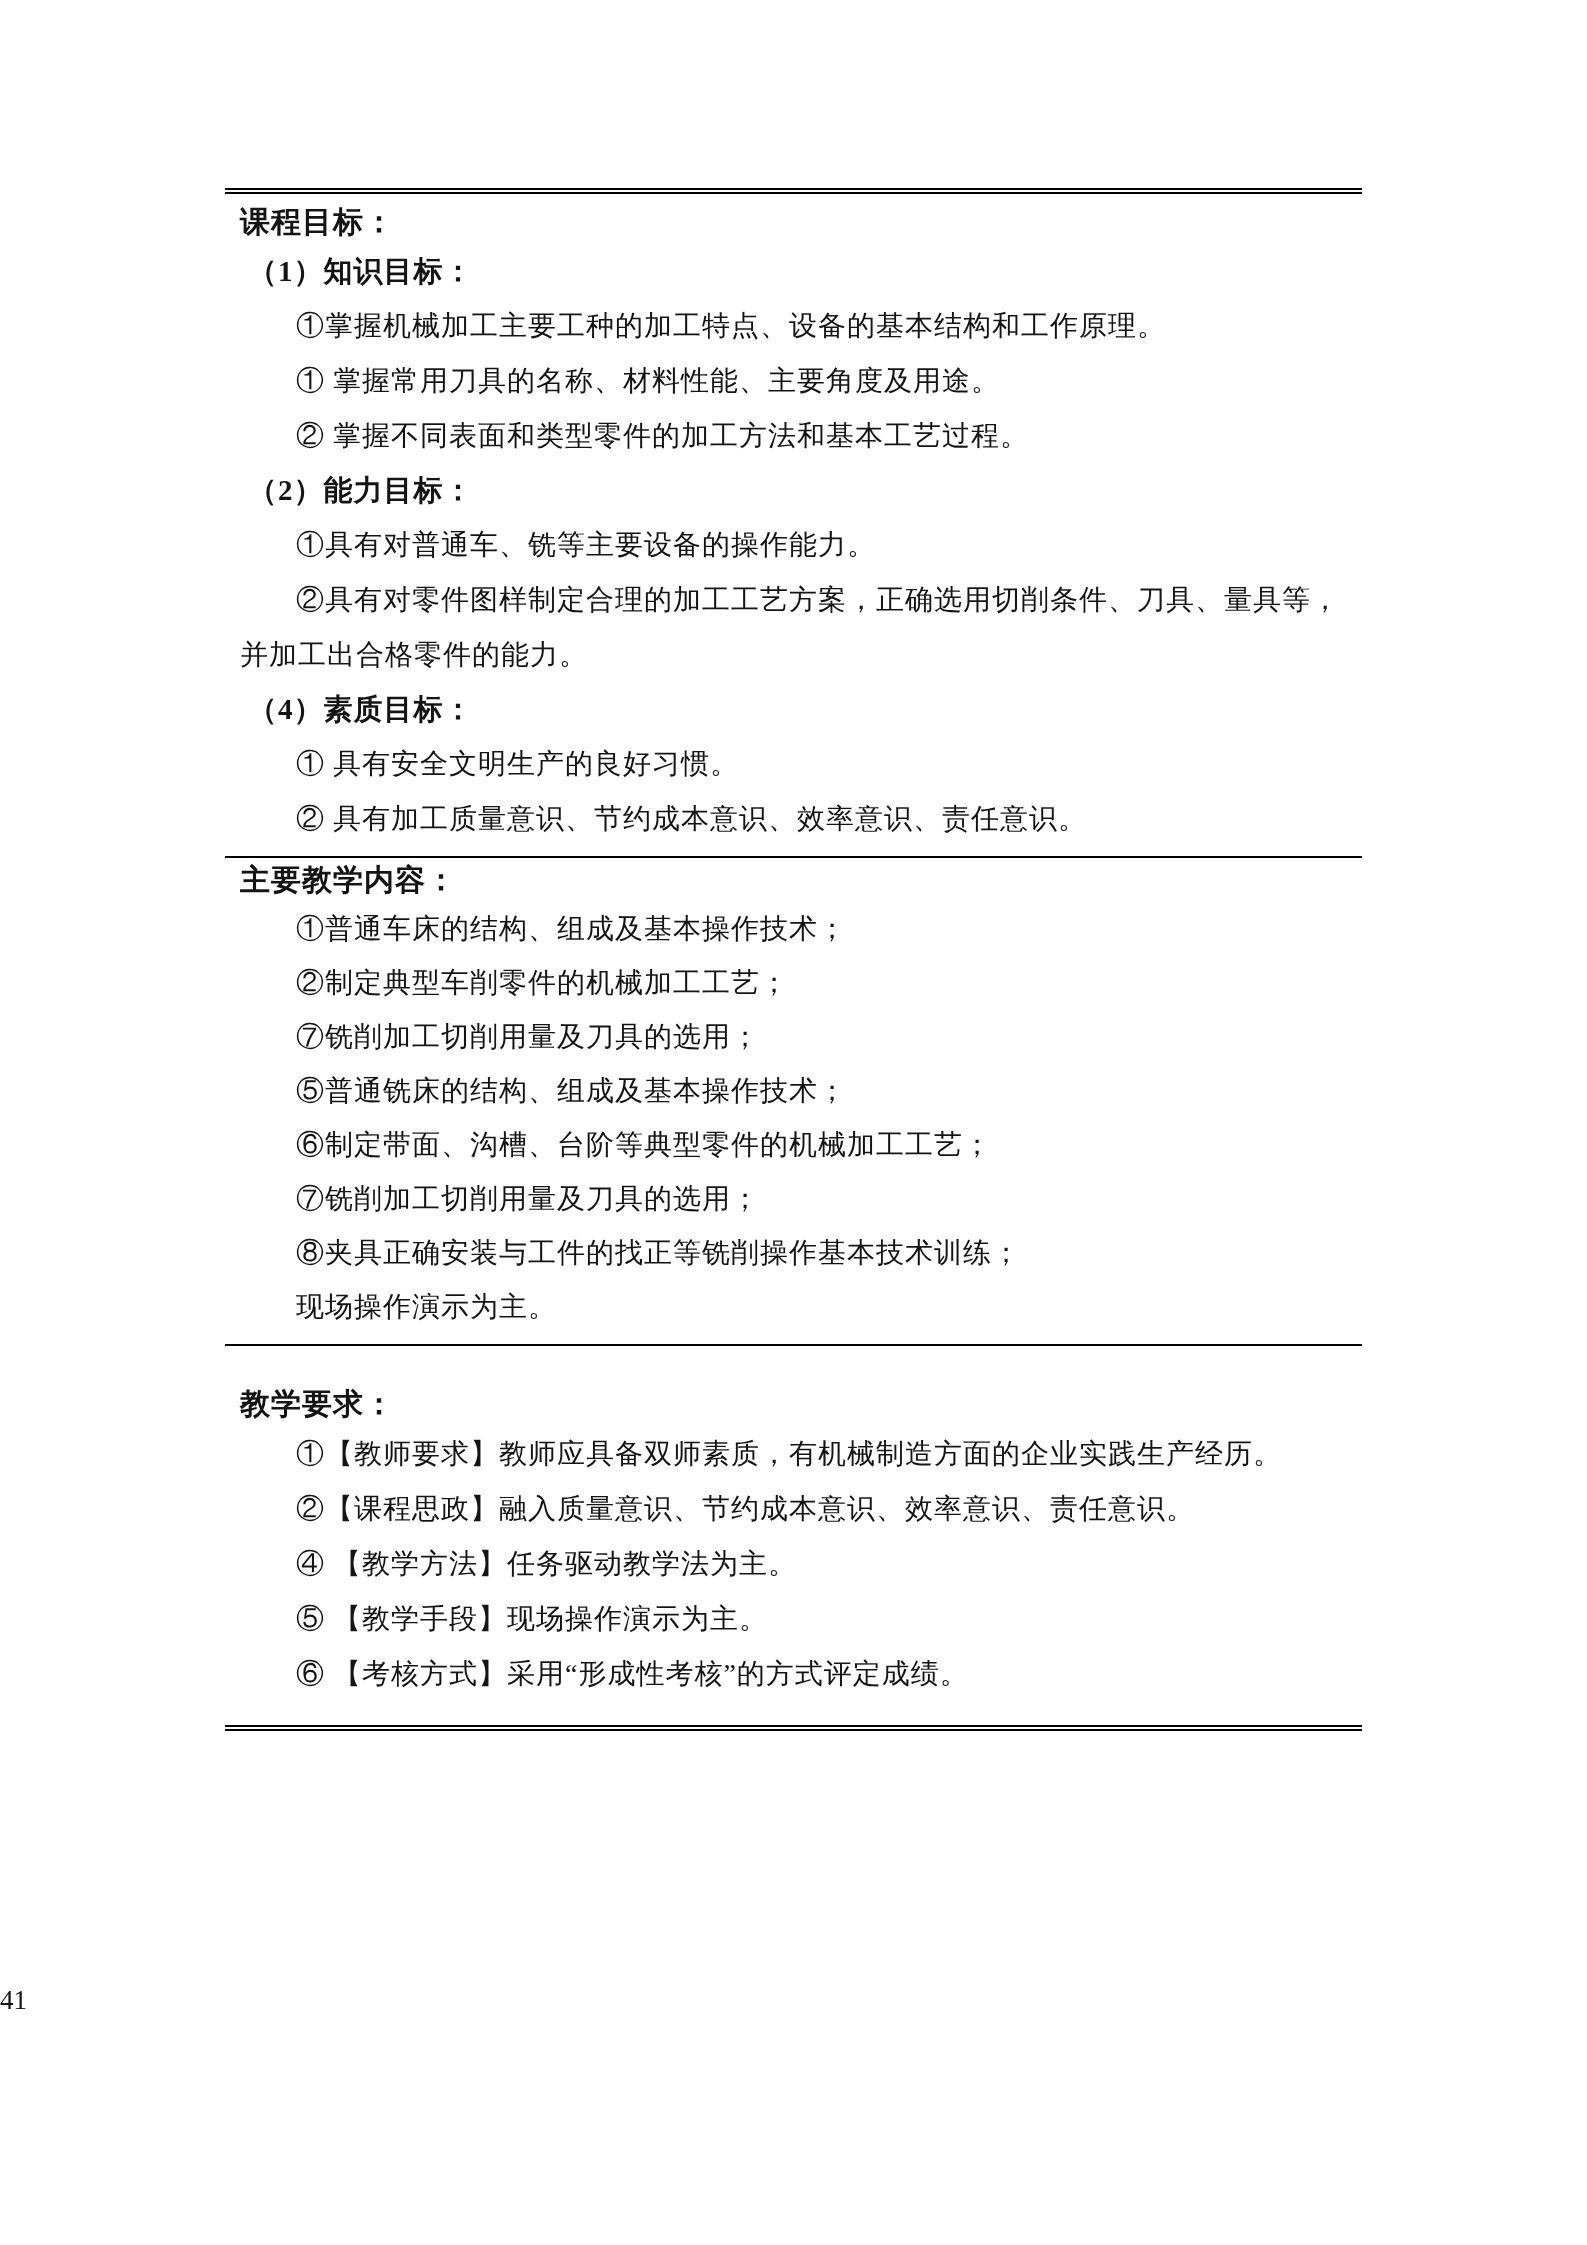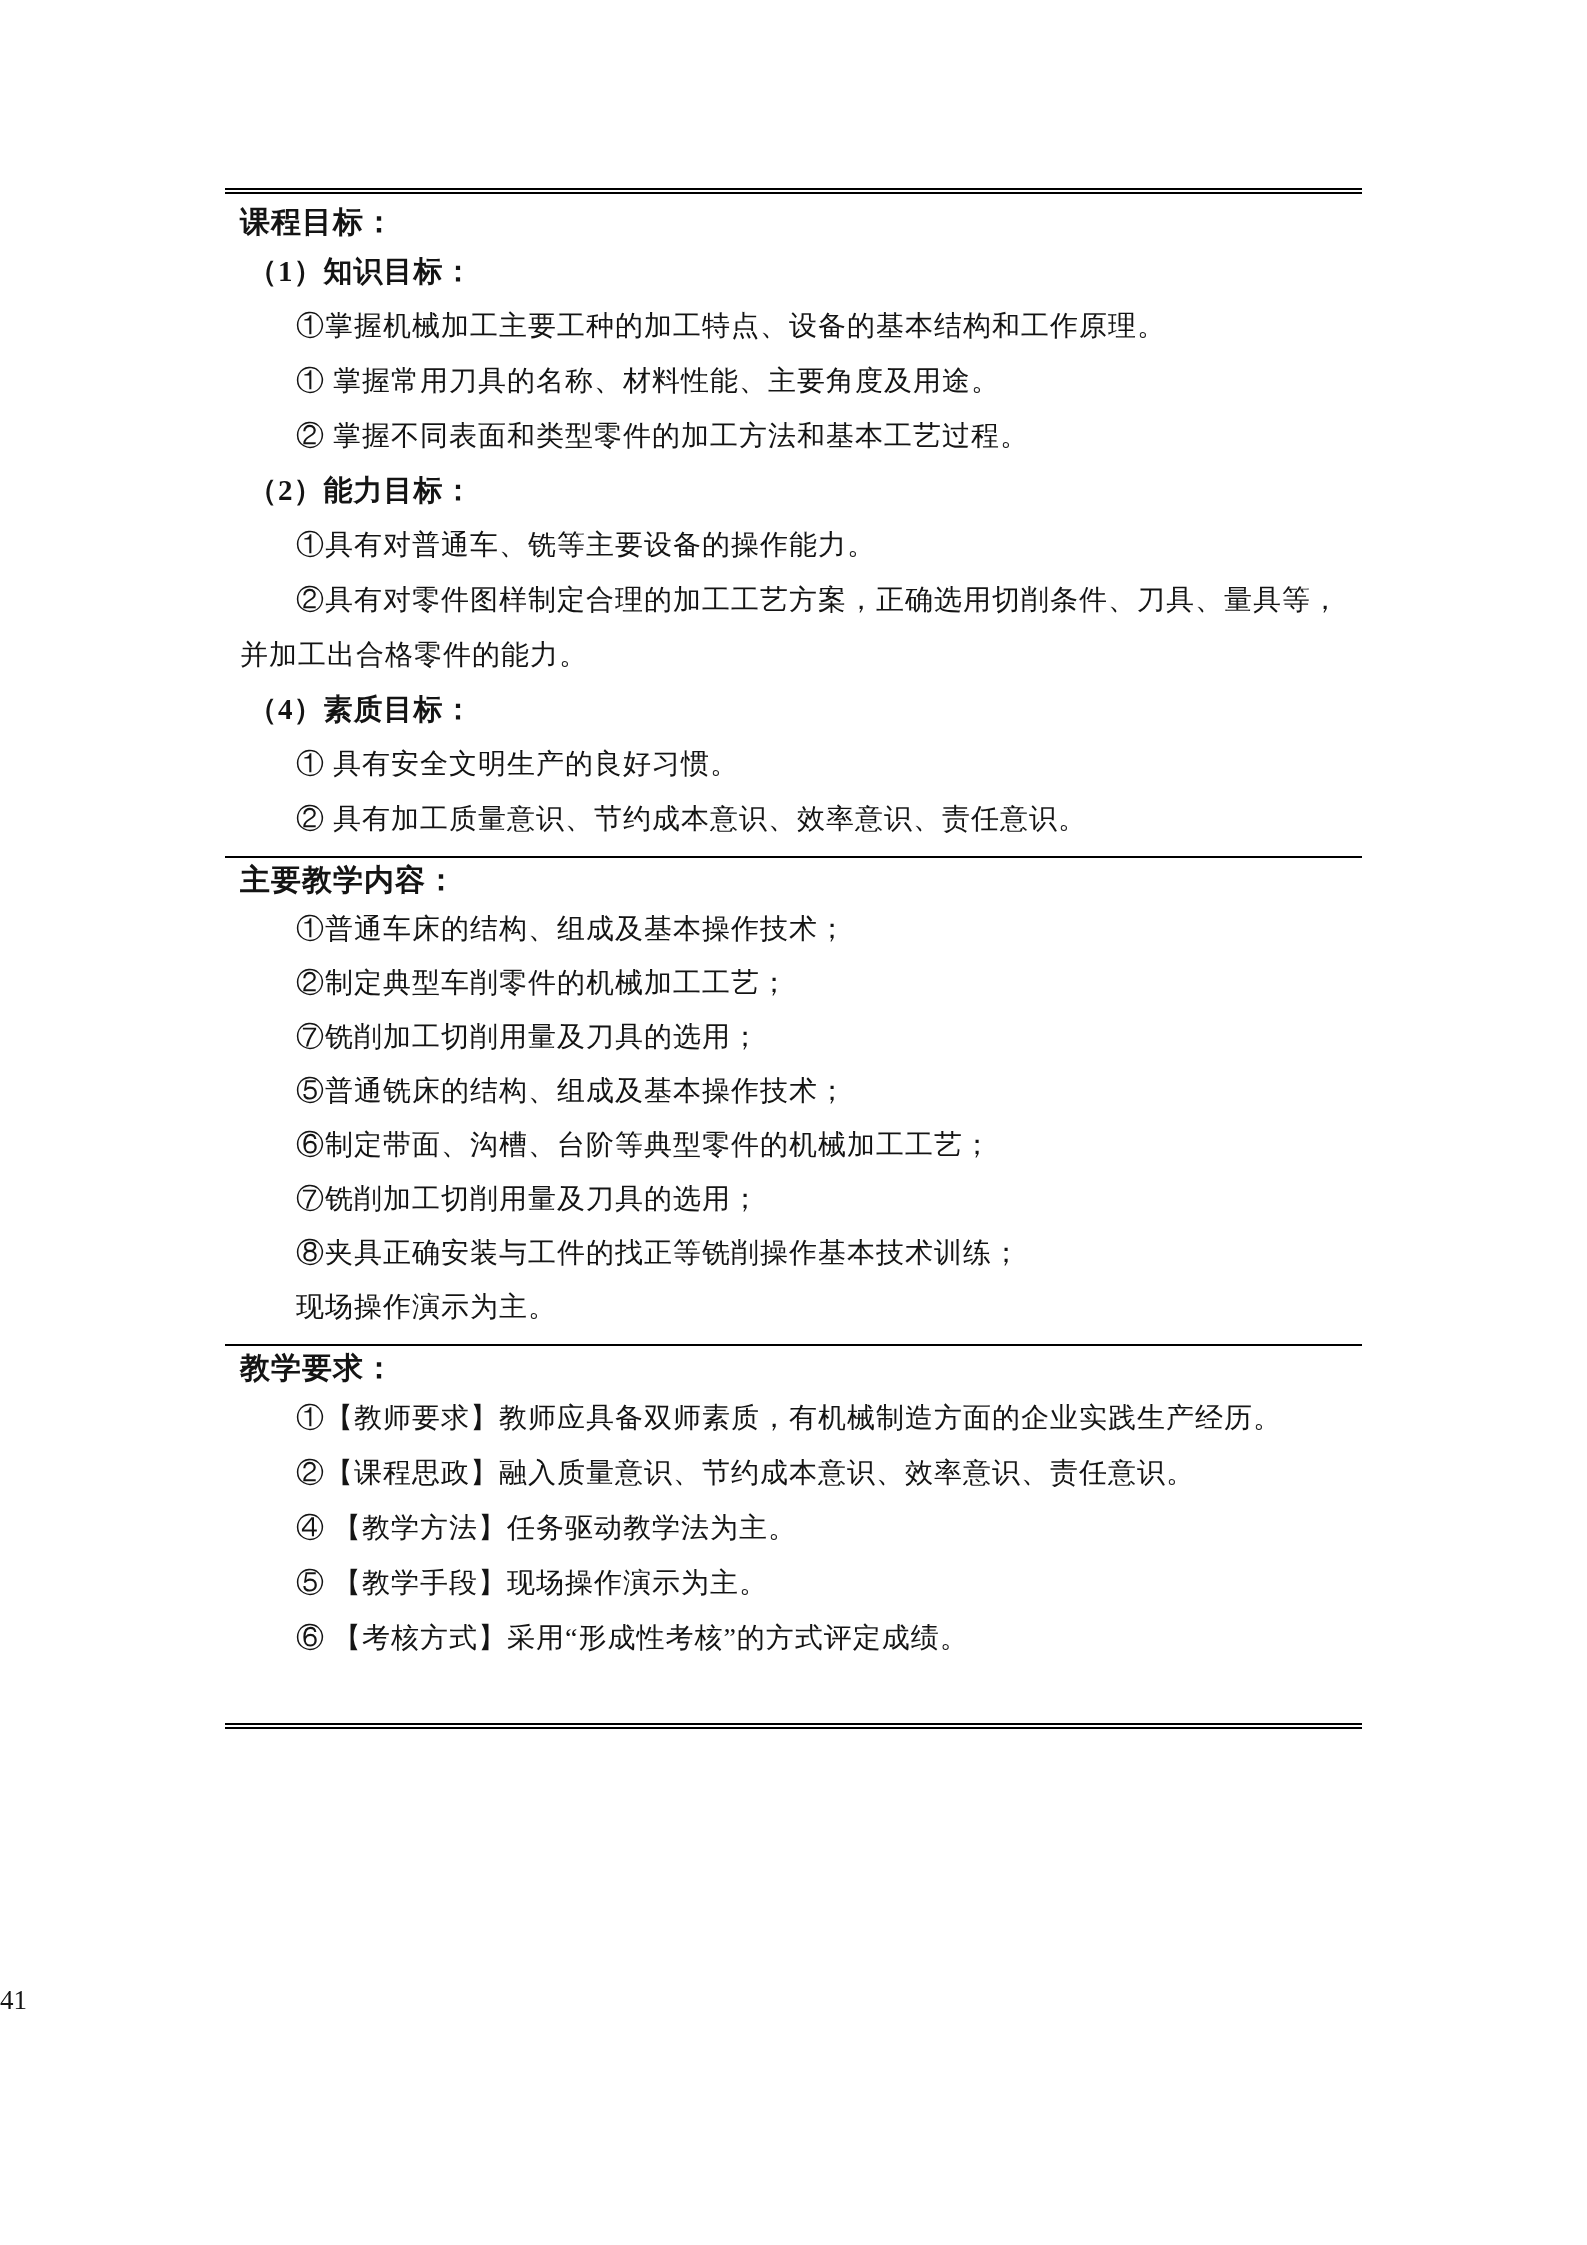--- a/index.html
+++ b/index.html
@@ -17,21 +17,22 @@
     width:1137px;
     border-top:6px double #000;
   }
   .block{
     padding:0 0 10px 0;
     border-bottom:2px solid #000;
   }
   .block.first{padding-top:6px;}
   .block.last{
     border-bottom:6px double #000;
-    padding-bottom:58px;
+    padding-bottom:24px;
+    margin-top:36px;
   }
   h2.sec-title{
     margin:0;
     padding-left:15px;
     font-size:30px;
     line-height:44px;
     font-weight:bold;
     letter-spacing:1px;
   }
   h3.sub-title{

